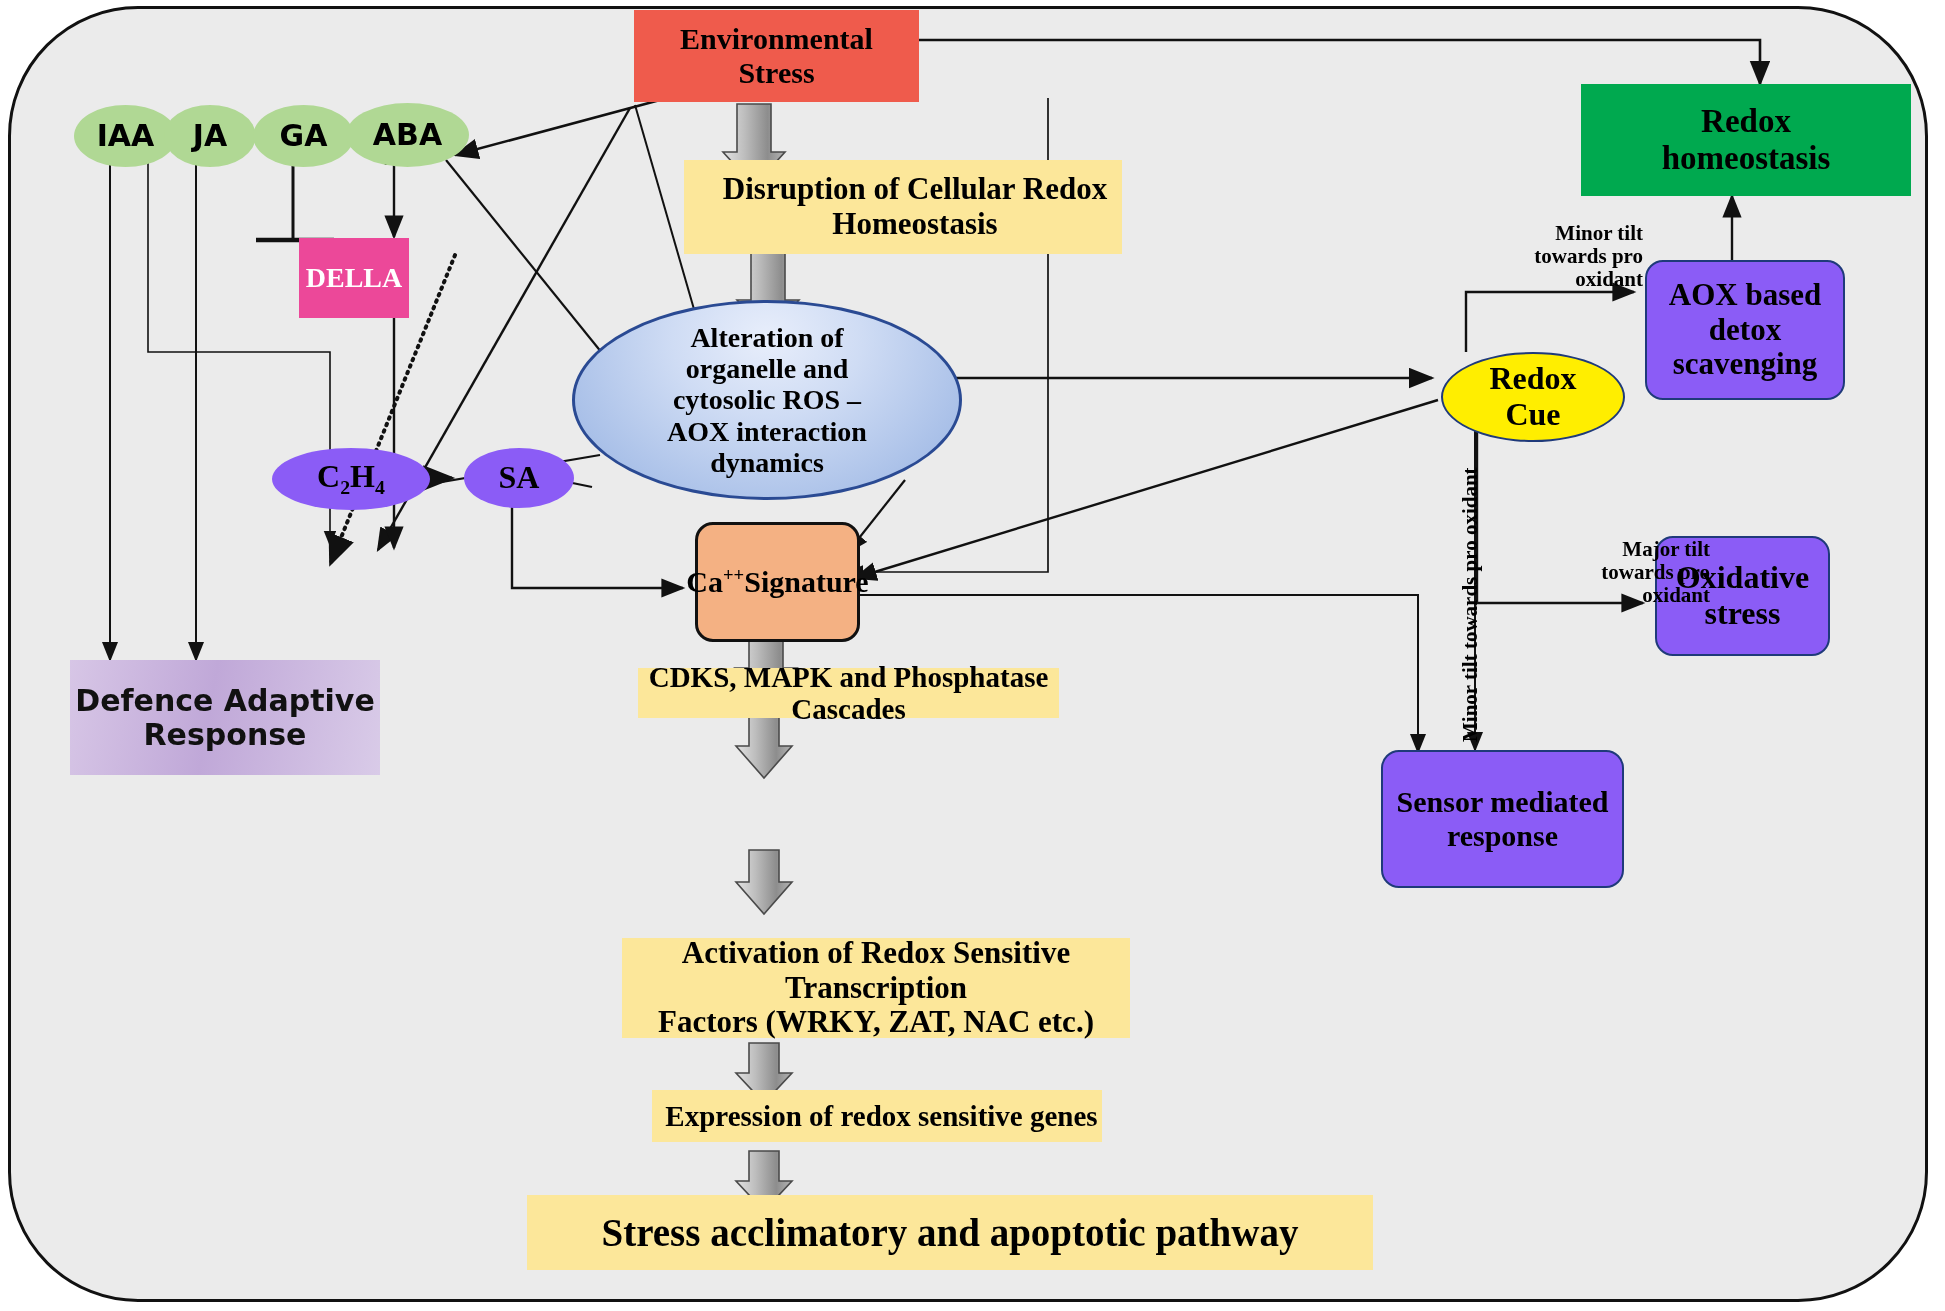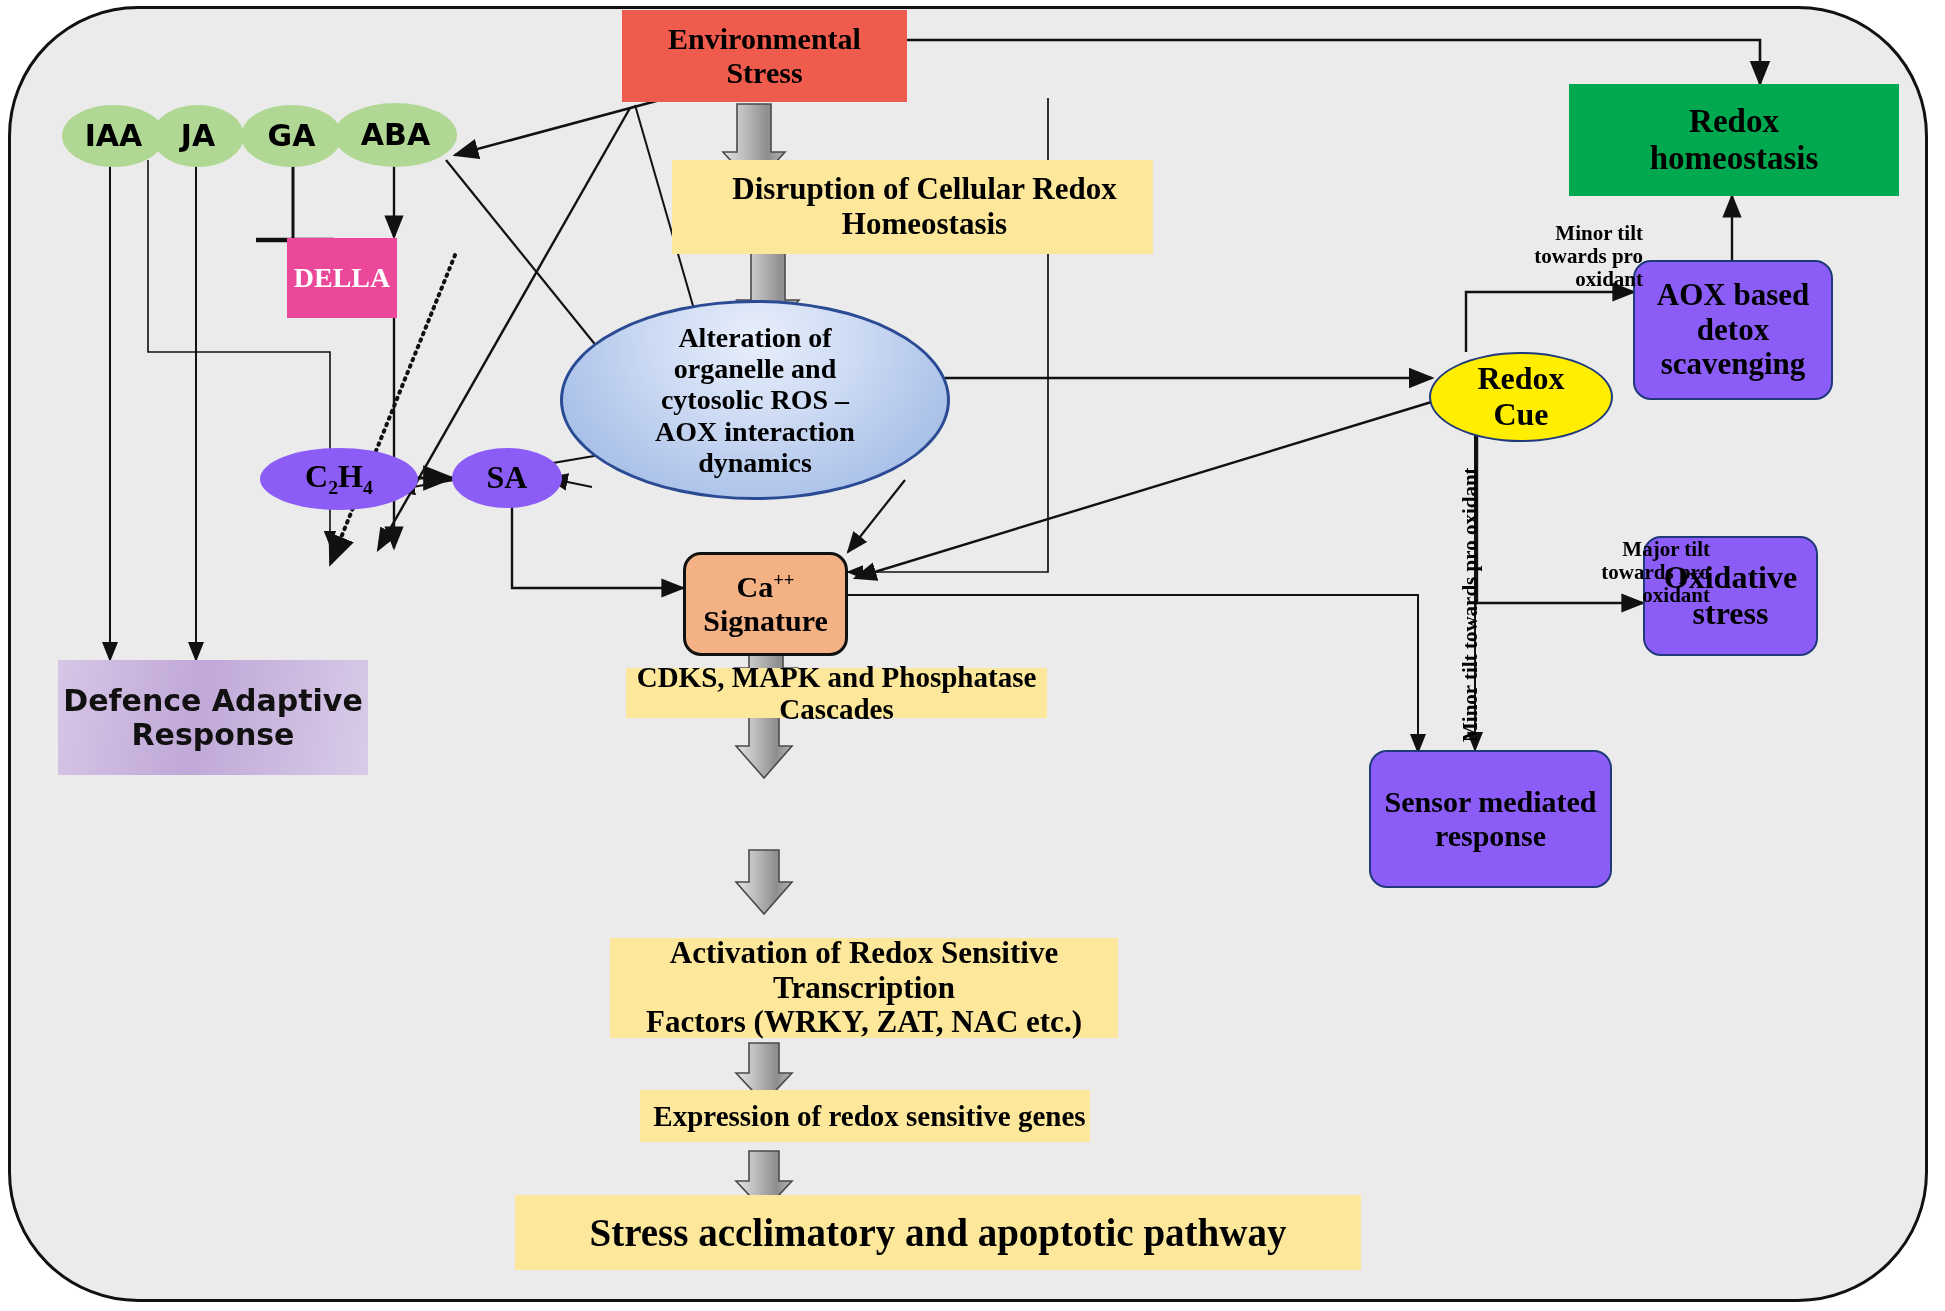--- a/index.html
+++ b/index.html
@@ -6,21 +6,21 @@
   body{font-family:"Liberation Serif",serif;}
   #stage{position:relative;width:1945px;height:1311px;background:#ffffff;overflow:hidden;}
 
   .frame{position:absolute;left:8px;top:6px;width:1920px;height:1296px;
          background:#ebebeb;border:3px solid #111;border-radius:130px;box-sizing:border-box;}
 
   svg.wires{position:absolute;left:0;top:0;width:1945px;height:1311px;pointer-events:none;}
 
   .node{position:absolute;box-sizing:border-box;display:flex;align-items:center;
         justify-content:center;text-align:center;line-height:1.12;
-        font-family:"Liberation Serif",serif;font-weight:bold;color:#000;}
+        font-family:"Liberation Serif",serif;font-weight:bold;color:#000;margin-left:12px;}
 
   
   .rect-red{background:#ef5b4c;color:#000;}
   .rect-della{background:#ec4899;color:#ffffff;}
   .rect-green{background:#00a94f;color:#000;}
   .rect-yellow{background:#fce79a;color:#000;}
   .rect-purple{background:linear-gradient(100deg,#d7c6e6 0%,#c0a8d8 45%,#d9cbe8 100%);
                color:#111;font-family:"DejaVu Sans",sans-serif;font-weight:bold;}
   .rect-orange{background:#8b5cf6;border:2px solid #1f3a7a;border-radius:18px;}
   .rect-ca{background:#f4b183;border:3px solid #111;border-radius:18px;}
@@ -127,21 +127,21 @@
       <path d="M749,714 h30 v32 h13 l-28,32 l-28,-32 h13 z"></path>
       <path d="M749,850 h30 v32 h13 l-28,32 l-28,-32 h13 z"></path>
       <path d="M749,1043 h30 v30 h13 l-28,30 l-28,-30 h13 z"></path>
       <path d="M749,1151 h30 v30 h13 l-28,30 l-28,-30 h13 z"></path>
     </g>
   </svg>
 
   <div class="node rect-red" style="left: 622px; top: 10px; width: 285px; height: 92px; font-size: 30px; white-space: pre-line;">Environmental
 Stress</div>
 
-  <div class="node rect-yellow" style="left: 672px; top: 160px; width: 481px; height: 94px; font-size: 31px; white-space: pre-line; padding-left: 24px;">Disruption of Cellular Redox
+  <div class="node rect-yellow" style="left: 672px; top: 160px; width: 438px; height: 94px; font-size: 31px; white-space: pre-line; padding-left: 24px;">Disruption of Cellular Redox
 Homeostasis</div>
 
   <div class="node ell ell-blue" style="left: 560px; top: 300px; width: 390px; height: 200px; font-size: 28px; padding: 0px 24px; white-space: pre-line;">Alteration of
 organelle and
 cytosolic ROS –
 AOX interaction
 dynamics</div>
 
   <div class="node rect-green" style="left: 1569px; top: 84px; width: 330px; height: 112px; font-size: 33px; white-space: pre-line;">Redox
 homeostasis</div>
@@ -152,21 +152,21 @@
 
   <div class="node rect-orange" style="left: 1643px; top: 536px; width: 175px; height: 120px; font-size: 32px; white-space: pre-line;">Oxidative
 stress</div>
 
   <div class="node ell ell-yellow" style="left: 1429px; top: 352px; width: 184px; height: 90px; font-size: 32px; white-space: pre-line;">Redox
 Cue</div>
 
   <div class="node rect-orange" style="left: 1369px; top: 750px; width: 243px; height: 138px; font-size: 30px; white-space: pre-line;">Sensor mediated
 response</div>
 
-  <div class="node rect-ca" style="left:683px;top:552px;width:165px;height:104px;font-size:30px;flex-direction:column;">
+  <div class="node rect-ca" style="left:683px;top:522px;width:165px;height:120px;font-size:30px;flex-direction:row;">
     <div>
       <span>Ca</span><sup>++</sup>
     </div>
     <div>Signature</div>
   </div>
 
   <div class="node rect-della" style="left:287px;top:238px;width:110px;height:80px;font-size:28px;">DELLA</div>
 
   <div class="node rect-purple" style="left: 58px; top: 660px; width: 310px; height: 115px; font-size: 30px; white-space: pre-line;">Defence Adaptive
 Response</div>

